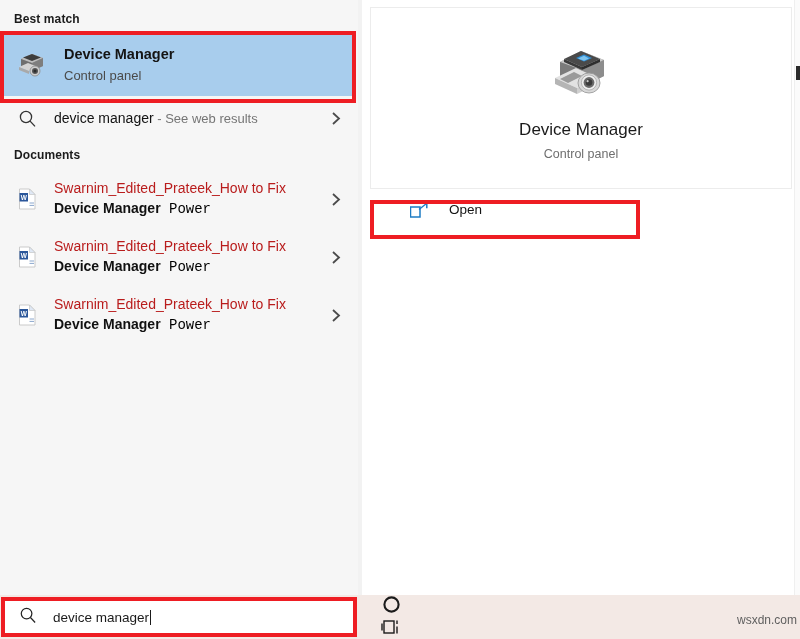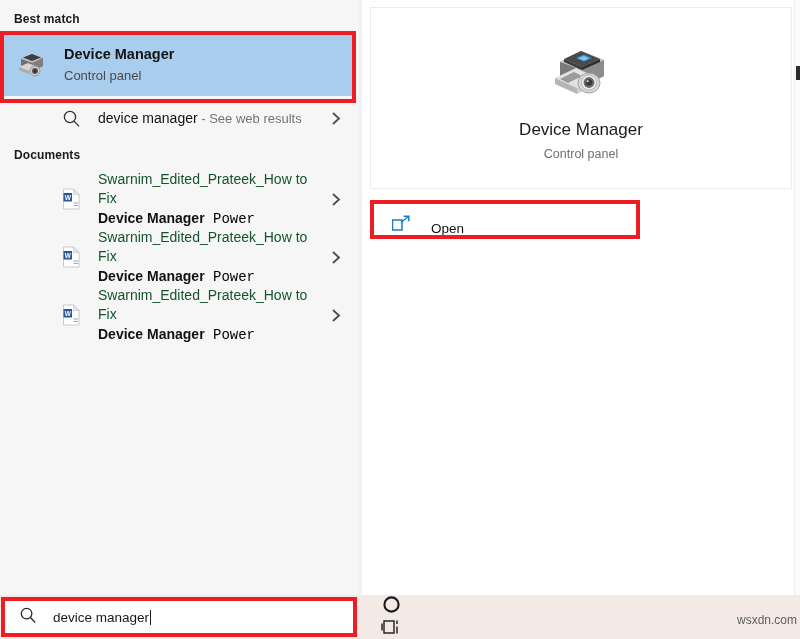--- a/index.html
+++ b/index.html
@@ -101,21 +101,20 @@
 
   
   .res-row {
     position: relative;
     display: flex;
     align-items: center;
     height: 44px;
     padding-left: 14px;
     padding-right: 14px;
     box-sizing: border-box;
-    margin-left: 44px;
   }
   .res-row.tall { height: 58px; align-items: center; }
 
   .res-icon {
     width: 26px;
     min-width: 26px;
     display: flex;
     align-items: center;
     justify-content: center;
   }
@@ -123,21 +122,21 @@
     flex: 1;
     margin-left: 14px;
     font-size: 14px;
     color: #121212;
     line-height: 19px;
   }
   .res-body .dim {
     color: #757575;
     font-size: 13px;
   }
-  .doc-line1 { font-weight: normal; color: #14532d; }
+  .doc-line1 { font-weight: normal; color: #b91c1c; }
   .doc-line2 { margin-top: 1px; }
   .doc-bold  { font-weight: bold; color: #111111; }
   .doc-norm  { font-weight: normal; color: #000000; font-family: Liberation Mono, monospace; }
 
   .chev {
     width: 16px;
     min-width: 16px;
     display: flex;
     align-items: center;
     justify-content: center;
@@ -170,22 +169,22 @@
     margin-top: 7px;
   }
 
   .open-row {
     position: absolute;
     left: 8px;
     top: 202px;
     width: 422px;
     height: 34px;
     display: flex;
-    align-items: flex-end;
-    padding-left: 22px;
+    align-items: flex-start;
+    padding-left: 40px;
     box-sizing: border-box;
     background: #ffffff;
   }
   .open-label {
     font-size: 13.5px;
     color: #141414;
     margin-left: 20px;
   }
 
   

